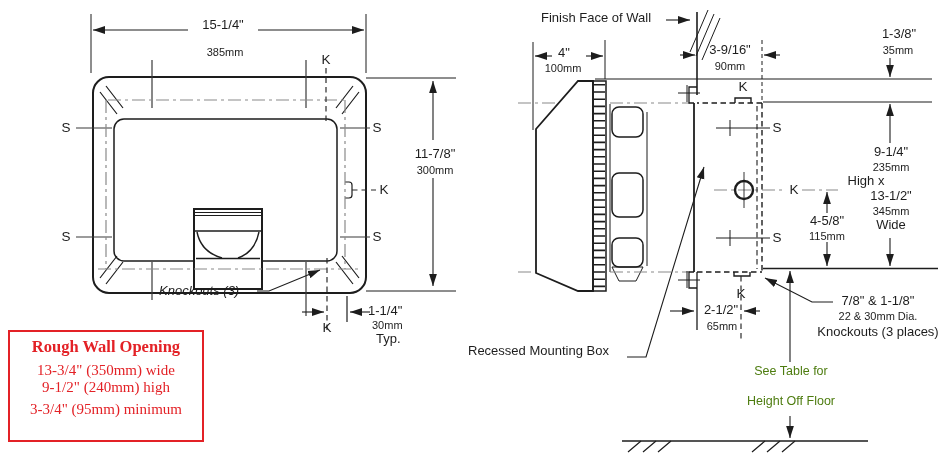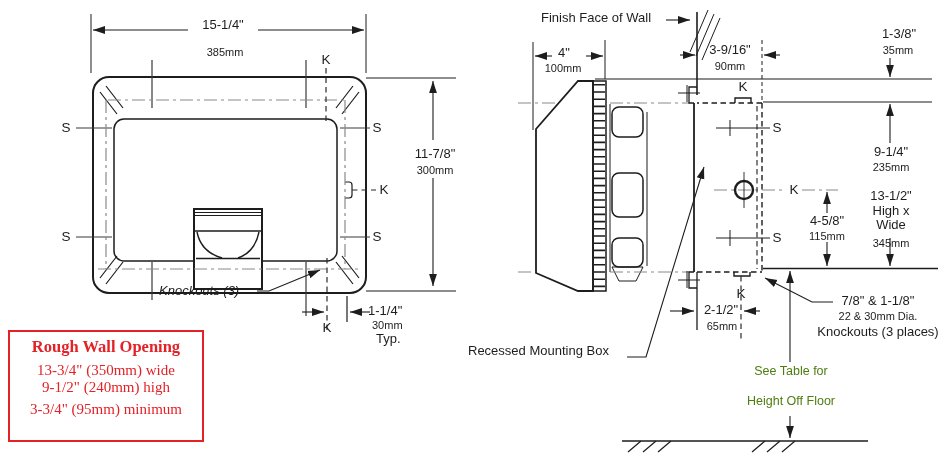--- a/index.html
+++ b/index.html
@@ -203,23 +203,23 @@
   <div class="lbl mm  c" style="left:730px;top:60px;">90mm</div>
   <div class="lbl big c" style="left:899px;top:27px;">1-3/8"</div>
   <div class="lbl mm  c" style="left:898px;top:44px;">35mm</div>
   <div class="lbl marker c" style="left:743px;top:80px;">K</div>
   <div class="lbl marker c" style="left:777px;top:121px;">S</div>
   <div class="lbl marker c" style="left:777px;top:231px;">S</div>
   <div class="lbl marker c" style="left:794px;top:183px;">K</div>
   <div class="lbl marker c" style="left:741px;top:287px;">K</div>
   <div class="lbl big c" style="left:891px;top:145px;">9-1/4"</div>
   <div class="lbl mm  c" style="left:891px;top:161px;">235mm</div>
-  <div class="lbl big c" style="left:891px;top:174px;margin-top:30px;">High x</div>
+  <div class="lbl big c" style="left:866px;top:174px;">High x</div>
   <div class="lbl big c" style="left:891px;top:189px;">13-1/2"</div>
-  <div class="lbl mm  c" style="left:891px;top:205px;margin-top:32px;">345mm</div>
+  <div class="lbl mm  c" style="left:891px;top:205px;">345mm</div>
   <div class="lbl big c" style="left:891px;top:218px;">Wide</div>
   <div class="lbl big c" style="left:827px;top:214px;">4-5/8"</div>
   <div class="lbl mm  c" style="left:827px;top:230px;">115mm</div>
   <div class="lbl big c" style="left:721px;top:303px;">2-1/2"</div>
   <div class="lbl mm  c" style="left:722px;top:320px;">65mm</div>
   <div class="lbl big" style="left:468px;top:344px;">Recessed Mounting Box</div>
   <div class="lbl big c" style="left:878px;top:294px;">7/8" &amp; 1-1/8"</div>
   <div class="lbl c" style="left:878px;top:310px;font-size:11px;">22 &amp; 30mm Dia.</div>
   <div class="lbl big c" style="left:878px;top:325px;">Knockouts (3 places)</div>
   <div class="lbl red c" style="left:791px;top:365px;">See Table for</div>

